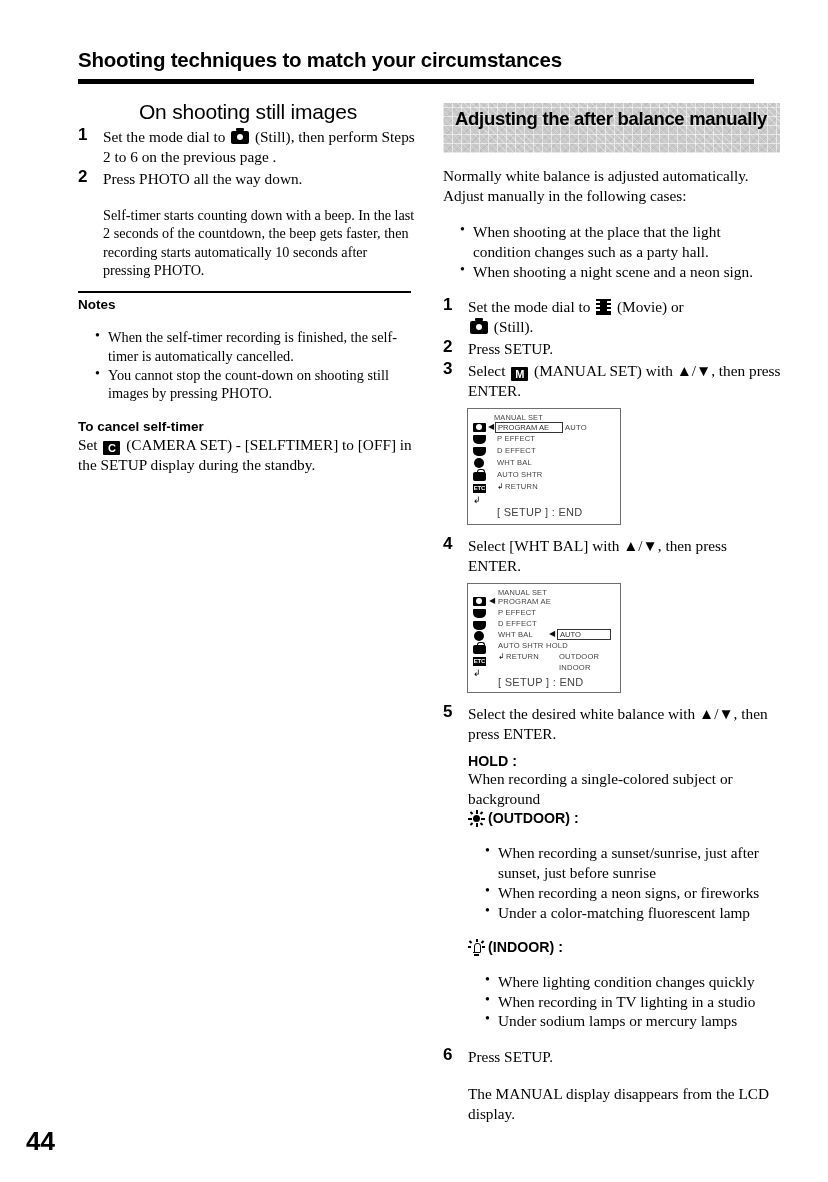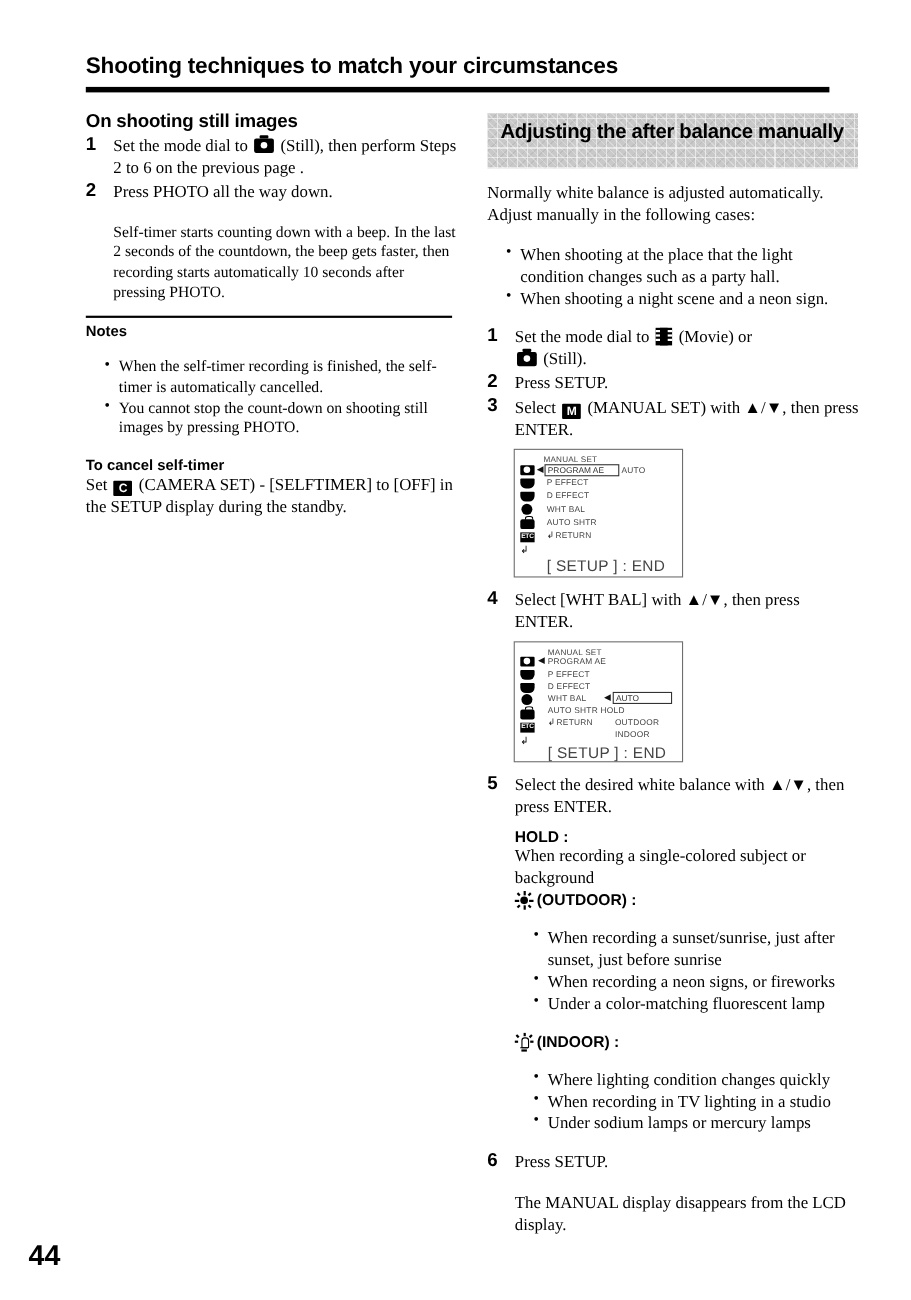--- a/index.html
+++ b/index.html
@@ -20,21 +20,21 @@
   .title-rule{
     position:absolute;left:78px;top:79px;width:676px;height:5px;background:#000;
   }
 
   
   .col-left{position:absolute;left:78px;top:100px;width:340px;}
   .col-right{position:absolute;left:443px;top:103px;width:340px;}
 
   .sec-head{
     font-family:"Liberation Sans", sans-serif;
-    font-weight:bold;font-size:17px;margin:0 0 3px 0;letter-spacing:-0.2px;
+    font-weight:normal;font-size:21px;margin:0 0 3px 0;letter-spacing:-0.2px;text-align:center;
   }
   .sub-head{
     font-family:"Liberation Sans", sans-serif;
     font-weight:bold;font-size:13.5px;margin:0 0 1px 0;
   }
 
   
   .step{position:relative;padding-left:25px;margin-bottom:2px;}
   .step .num{
     position:absolute;left:0;top:-2px;
@@ -137,21 +137,21 @@
   .lcd{
     position:relative;border:1.6px solid #6e6e6e;background:#fff;
     font-family:"Liberation Sans", sans-serif;
     color:#555;
   }
   .lcd1{width:152px;height:115px;margin:7px 0 0 24px;}
   .lcd2{width:152px;height:108px;margin:7px 0 0 24px;}
 
   .lcd .ttl{position:absolute;font-size:7.4px;letter-spacing:.2px;color:#444;}
   .lcd .row{position:absolute;font-size:7.6px;letter-spacing:.2px;color:#444;white-space:nowrap;}
-  .lcd .foot{position:absolute;font-size:14px;letter-spacing:.3px;color:#444;}
+  .lcd .foot{position:absolute;font-size:11px;letter-spacing:.3px;color:#444;}
   .lcd .selbox{
     position:absolute;border:1px solid #333;color:#333;font-size:7.6px;
     padding:0 2px;background:#fff;
   }
   .lcd .cursor{position:absolute;font-size:8px;color:#111;line-height:1;}
 
   
   .sic{position:absolute;left:5px;width:13px;height:9px;}
   .sic.s1{background:#000;border-radius:1px;}
   .sic.s1::after{content:"";position:absolute;left:3px;top:1.5px;width:6px;height:6px;background:#fff;border-radius:50%;}

